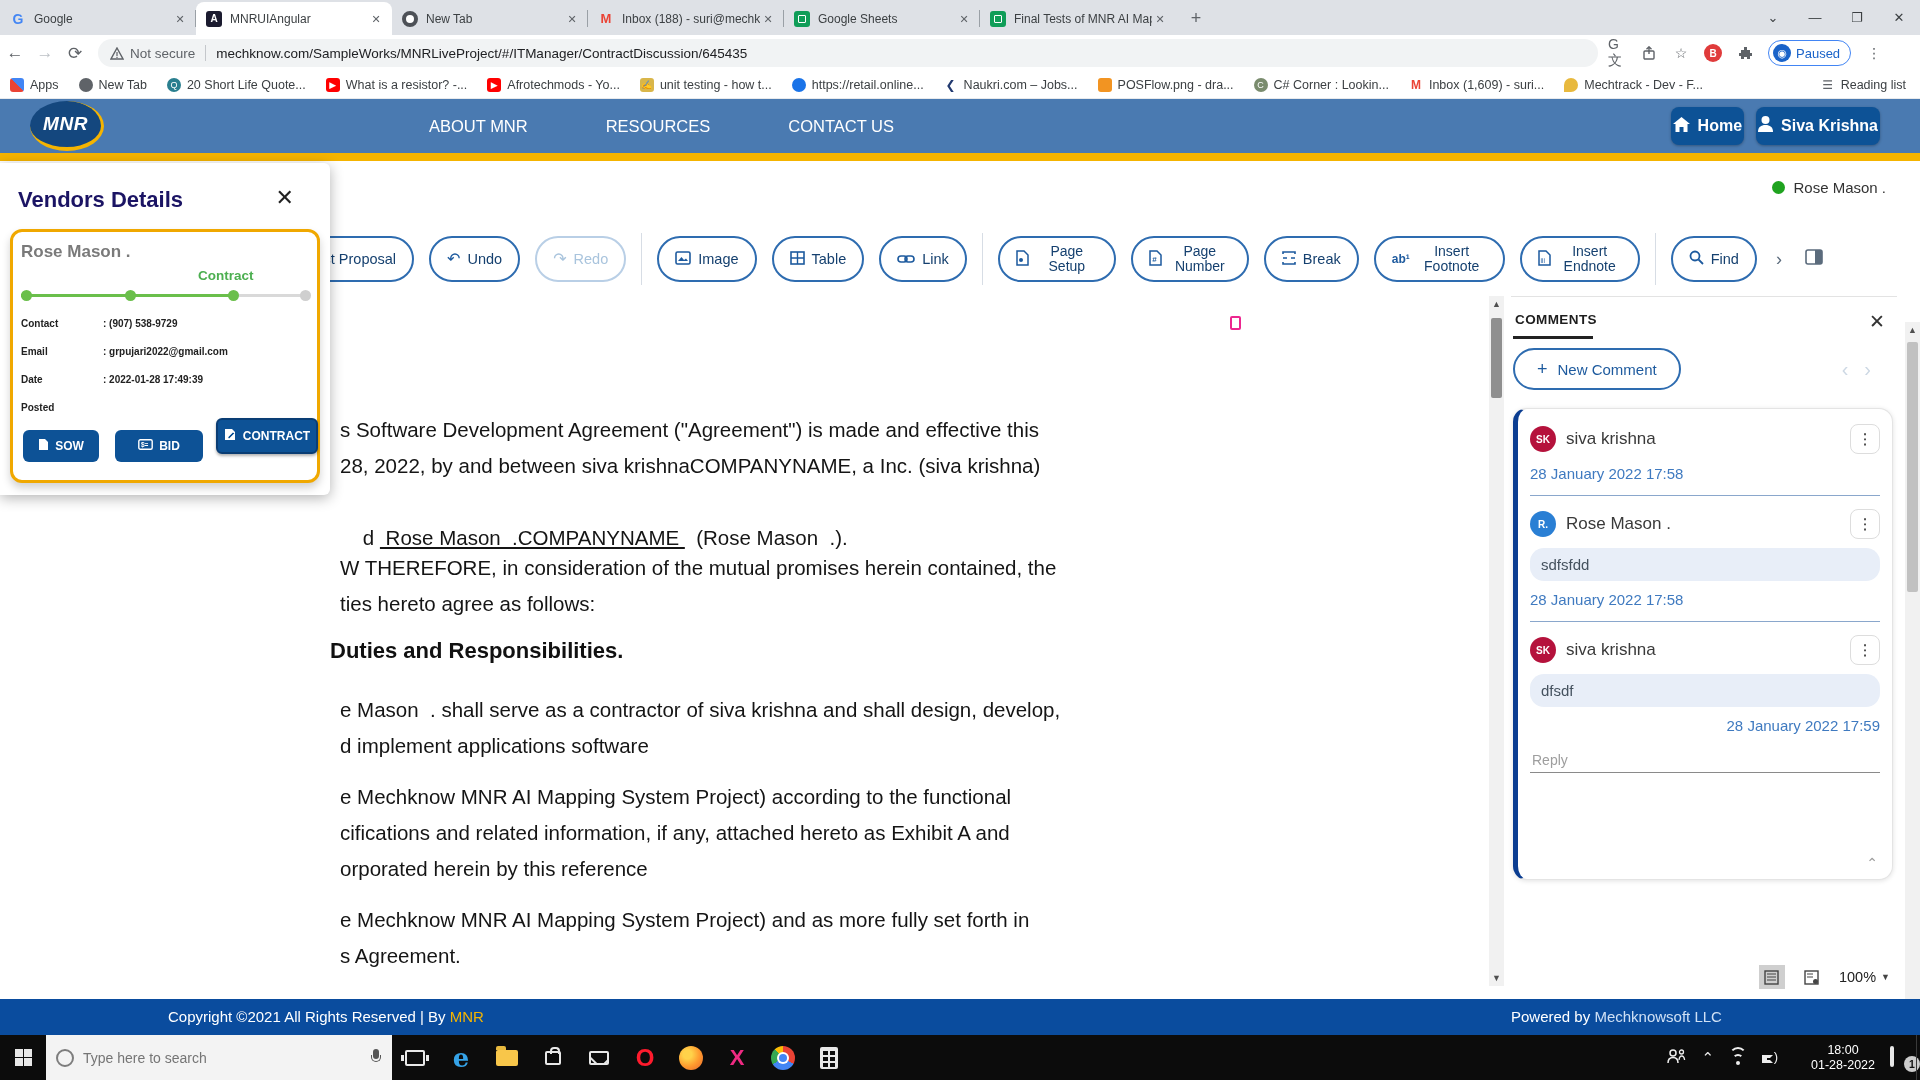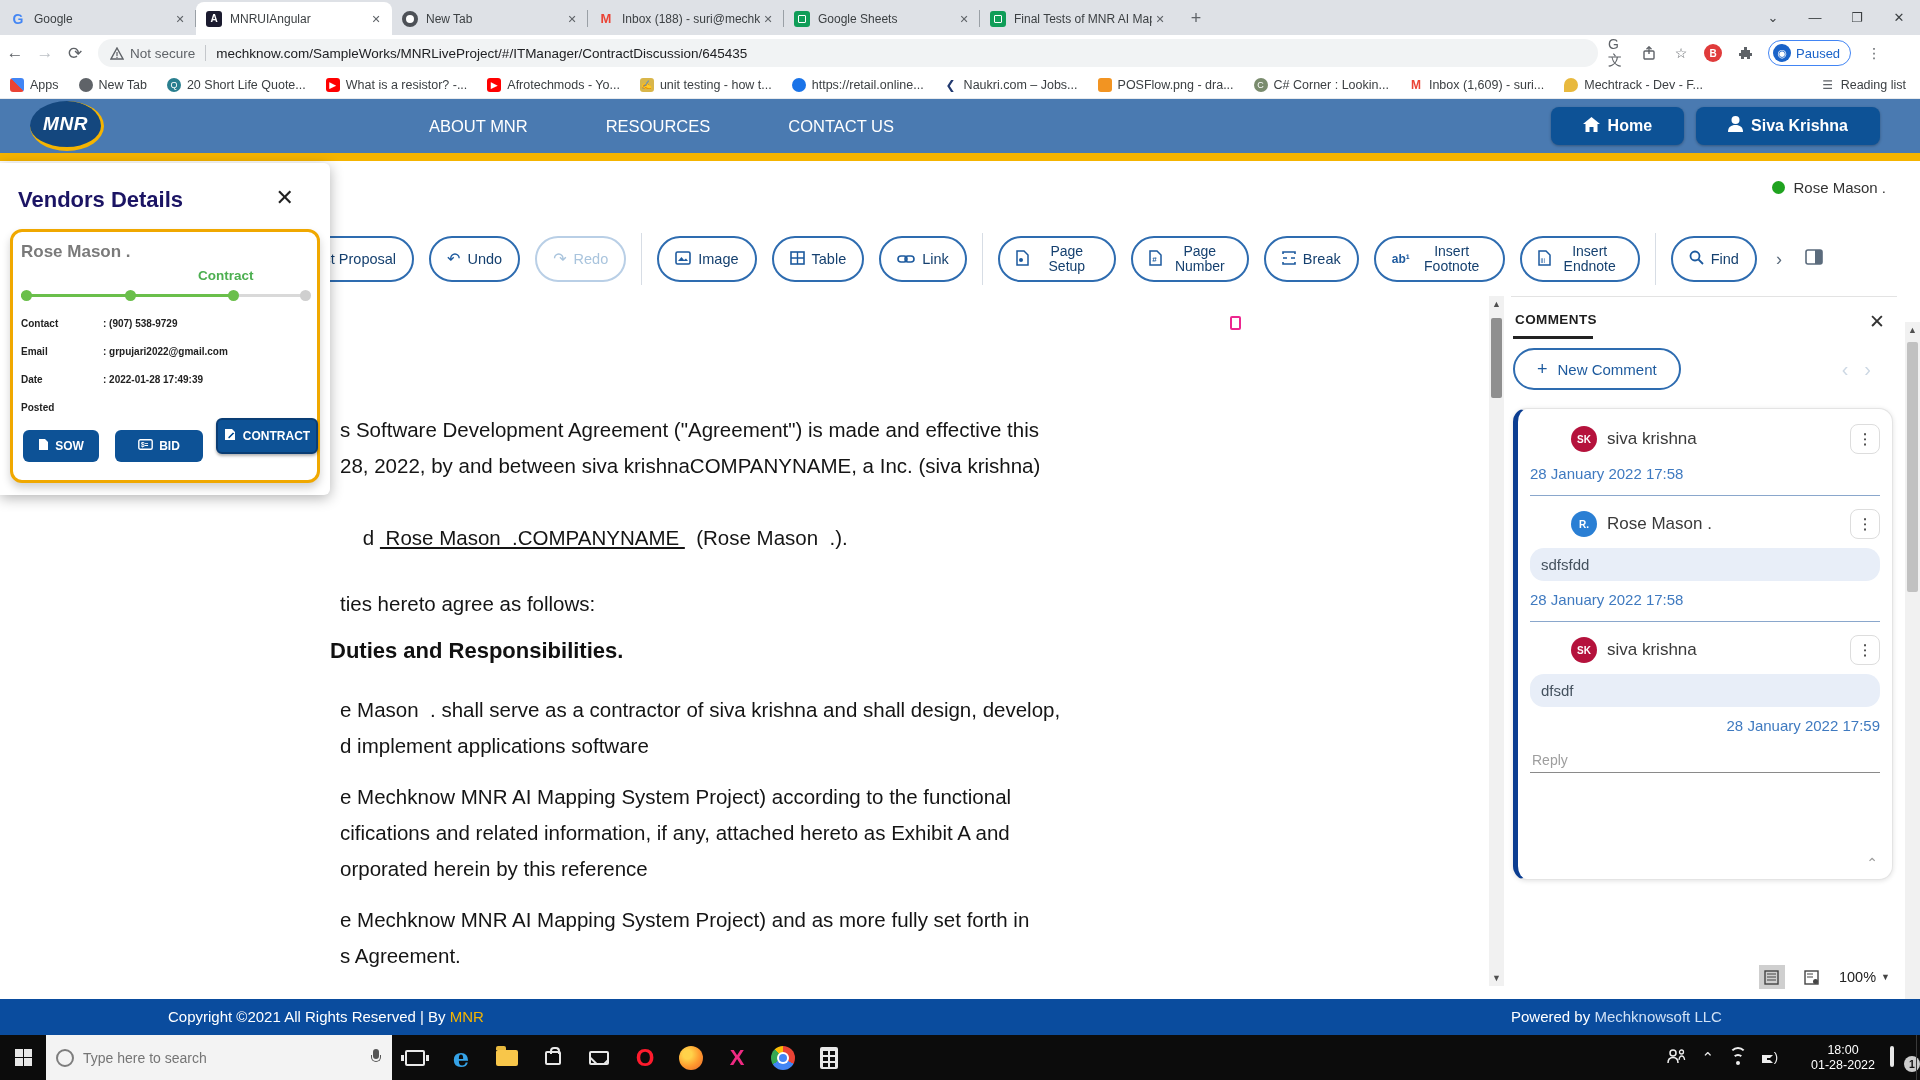--- a/index.html
+++ b/index.html
@@ -40,21 +40,21 @@
   .bookmarksbar { position:absolute; left:0; top:71px; width:1920px; height:28px; background:#fff; display:flex; align-items:center; font-size:12.5px; color:#3c4043; padding-left:10px; border-bottom:1px solid #e8eaed; }
   .bm { display:flex; align-items:center; gap:6px; margin-right:20px; white-space:nowrap; }
   .bmicon { width:14px; height:14px; border-radius:3px; display:inline-flex; align-items:center; justify-content:center; font-size:9px; color:#fff; flex:none; }
   .readinglist { position:absolute; right:14px; top:0; height:28px; display:flex; align-items:center; gap:6px; }
 
   
   .appheader { position:absolute; left:0; top:99px; width:1920px; height:54px; background:#4a7ab1; }
   .logo { position:absolute; left:30px; top:2px; width:74px; height:50px; background:#14477e; border-radius:50%; border-bottom:4px solid #f5b400; border-right:3px solid #f5b400; color:#fff; font-weight:bold; font-style:italic; font-size:19px; display:flex; align-items:center; justify-content:center; letter-spacing:.5px; }
   .appnav { position:absolute; left:429px; top:0; height:54px; display:flex; align-items:center; gap:78px; color:#fff; font-size:16.5px; }
   .hdrbtns { position:absolute; right:40px; top:8px; display:flex; gap:12px; }
-  .hdrbtn { background:#0d5296; border-radius:8px; height:38px; padding:0 32px; color:#fff; font-size:16px; font-weight:bold; display:flex; align-items:center; gap:8px; box-shadow:0 1px 3px rgba(0,0,0,.3); }
+  .hdrbtn { background:#0d5296; border-radius:8px; height:38px; padding:0 2px; color:#fff; font-size:16px; font-weight:bold; display:flex; align-items:center; gap:8px; box-shadow:0 1px 3px rgba(0,0,0,.3); }
   .goldbar { position:absolute; left:0; top:153px; width:1920px; height:8px; background:#f5b400; }
 
   
   .main { position:absolute; left:0; top:161px; width:1920px; height:838px; background:#fff; }
   .statuschip { position:absolute; right:34px; top:18px; display:flex; align-items:center; gap:8px; font-size:15px; color:#333; }
   .gdot { width:13px; height:13px; border-radius:50%; background:#1fa31f; }
 
   .toolbar { position:absolute; left:262px; top:72px; display:flex; align-items:center; gap:15px; }
   .tbsep { width:1px; height:52px; background:#d7dde5; }
   .tb-btn { border:2px solid #2e6cb0; border-radius:24px; min-height:46px; padding:4px 16px; display:flex; align-items:center; gap:7px; color:#15406f; font-size:14.5px; background:#fff; text-align:center; }
@@ -102,21 +102,21 @@
   
   .comments { position:absolute; left:1511px; top:135px; width:386px; height:700px; background:#fff; }
   .cm-top { position:absolute; left:0; top:0; width:100%; border-top:1px solid #e3e3e3; }
   .cm-header { position:absolute; left:4px; top:16px; font-size:13.5px; font-weight:bold; letter-spacing:.4px; color:#1e1e1e; }
   .cm-header-bar { position:absolute; left:2px; top:40px; width:80px; height:3px; background:#222; }
   .cm-close { position:absolute; right:12px; top:14px; font-size:19px; color:#333; }
   .cm-newbtn { position:absolute; left:2px; top:52px; height:42px; padding:0 22px; border:2px solid #2e6cb0; border-radius:21px; color:#1d5a9e; font-size:15px; display:flex; align-items:center; gap:10px; background:#fff; }
   .cm-pager { position:absolute; right:10px; top:62px; color:#cdd8e4; font-size:20px; letter-spacing:16px; }
   .cm-card { position:absolute; left:2px; top:112px; width:380px; height:472px; background:#fff; border:1px solid #e4e4e4; border-left:5px solid #0b3d91; border-radius:14px; box-shadow:0 1px 5px rgba(0,0,0,.12); padding:14px 12px 10px 12px; }
   .cm-row { display:flex; align-items:center; gap:10px; height:32px; }
-  .cm-av { width:26px; height:26px; border-radius:50%; color:#fff; font-size:10px; font-weight:bold; display:flex; align-items:center; justify-content:center; flex:none;margin-left:41px; }
+  .cm-av { width:26px; height:26px; border-radius:50%; color:#fff; font-size:10px; font-weight:bold; display:flex; align-items:center; justify-content:center; flex:none; }
   .cm-name { flex:1; font-size:17px; color:#3a3a3a; }
   .cm-menu { width:30px; height:30px; border:1px solid #ddd; border-radius:8px; display:flex; align-items:center; justify-content:center; color:#222; font-size:15px; }
   .cm-bubble { background:#e8eef8; border-radius:14px; padding:7px 11px; font-size:15px; color:#44515e; margin-top:8px; line-height:19px; }
   .cm-date { color:#3f7ac0; font-size:15px; margin-top:10px; }
   .cm-date.right { text-align:right; }
   .cm-div { height:1px; background:#8aa7cc; margin:13px 0 12px 0; }
   .cm-reply { width:100%; border:none; border-bottom:1px solid #8a8a8a; font-size:14px; color:#333; padding:4px 2px; margin-top:14px; outline:none; font-family:"Liberation Sans", sans-serif; }
   .cm-reply::placeholder { color:#9e9e9e; }
   .cm-caret { position:absolute; right:14px; bottom:8px; color:#9e9e9e; font-size:14px; }
 
@@ -441,20 +441,21 @@
         </svg></span>
   </div>
 
   <div class="cursor-marker"></div>
 
   <div class="docline" style="top:251px">s Software Development Agreement ("Agreement") is made and effective this</div>
   <div class="docline" style="top:287px">28, 2022, by and between siva krishnaCOMPANYNAME, a Inc. (siva krishna)</div>
   <div class="docline" style="top:323px">
     <span>d </span><span class="u-seg"> Rose Mason  .COMPANYNAME </span><span>  (Rose Mason  .).</span>
   </div>
+  <div class="docline" style="top:389px">W THEREFORE, in consideration of the mutual promises herein contained, the</div>
   <div class="docline" style="top:425px">ties hereto agree as follows:</div>
   <div class="doc-h2">Duties and Responsibilities.</div>
   <div class="docline" style="top:531px">e Mason  . shall serve as a contractor of siva krishna and shall design, develop,</div>
   <div class="docline" style="top:567px">d implement applications software</div>
   <div class="docline" style="top:654px">cifications and related information, if any, attached hereto as Exhibit A and</div>
   <div class="docline" style="top:618px">e Mechknow MNR AI Mapping System Project) according to the functional</div>
   <div class="docline" style="top:690px">orporated herein by this reference</div>
   <div class="docline" style="top:741px">e Mechknow MNR AI Mapping System Project) and as more fully set forth in</div>
   <div class="docline" style="top:777px">s Agreement.</div>
 

